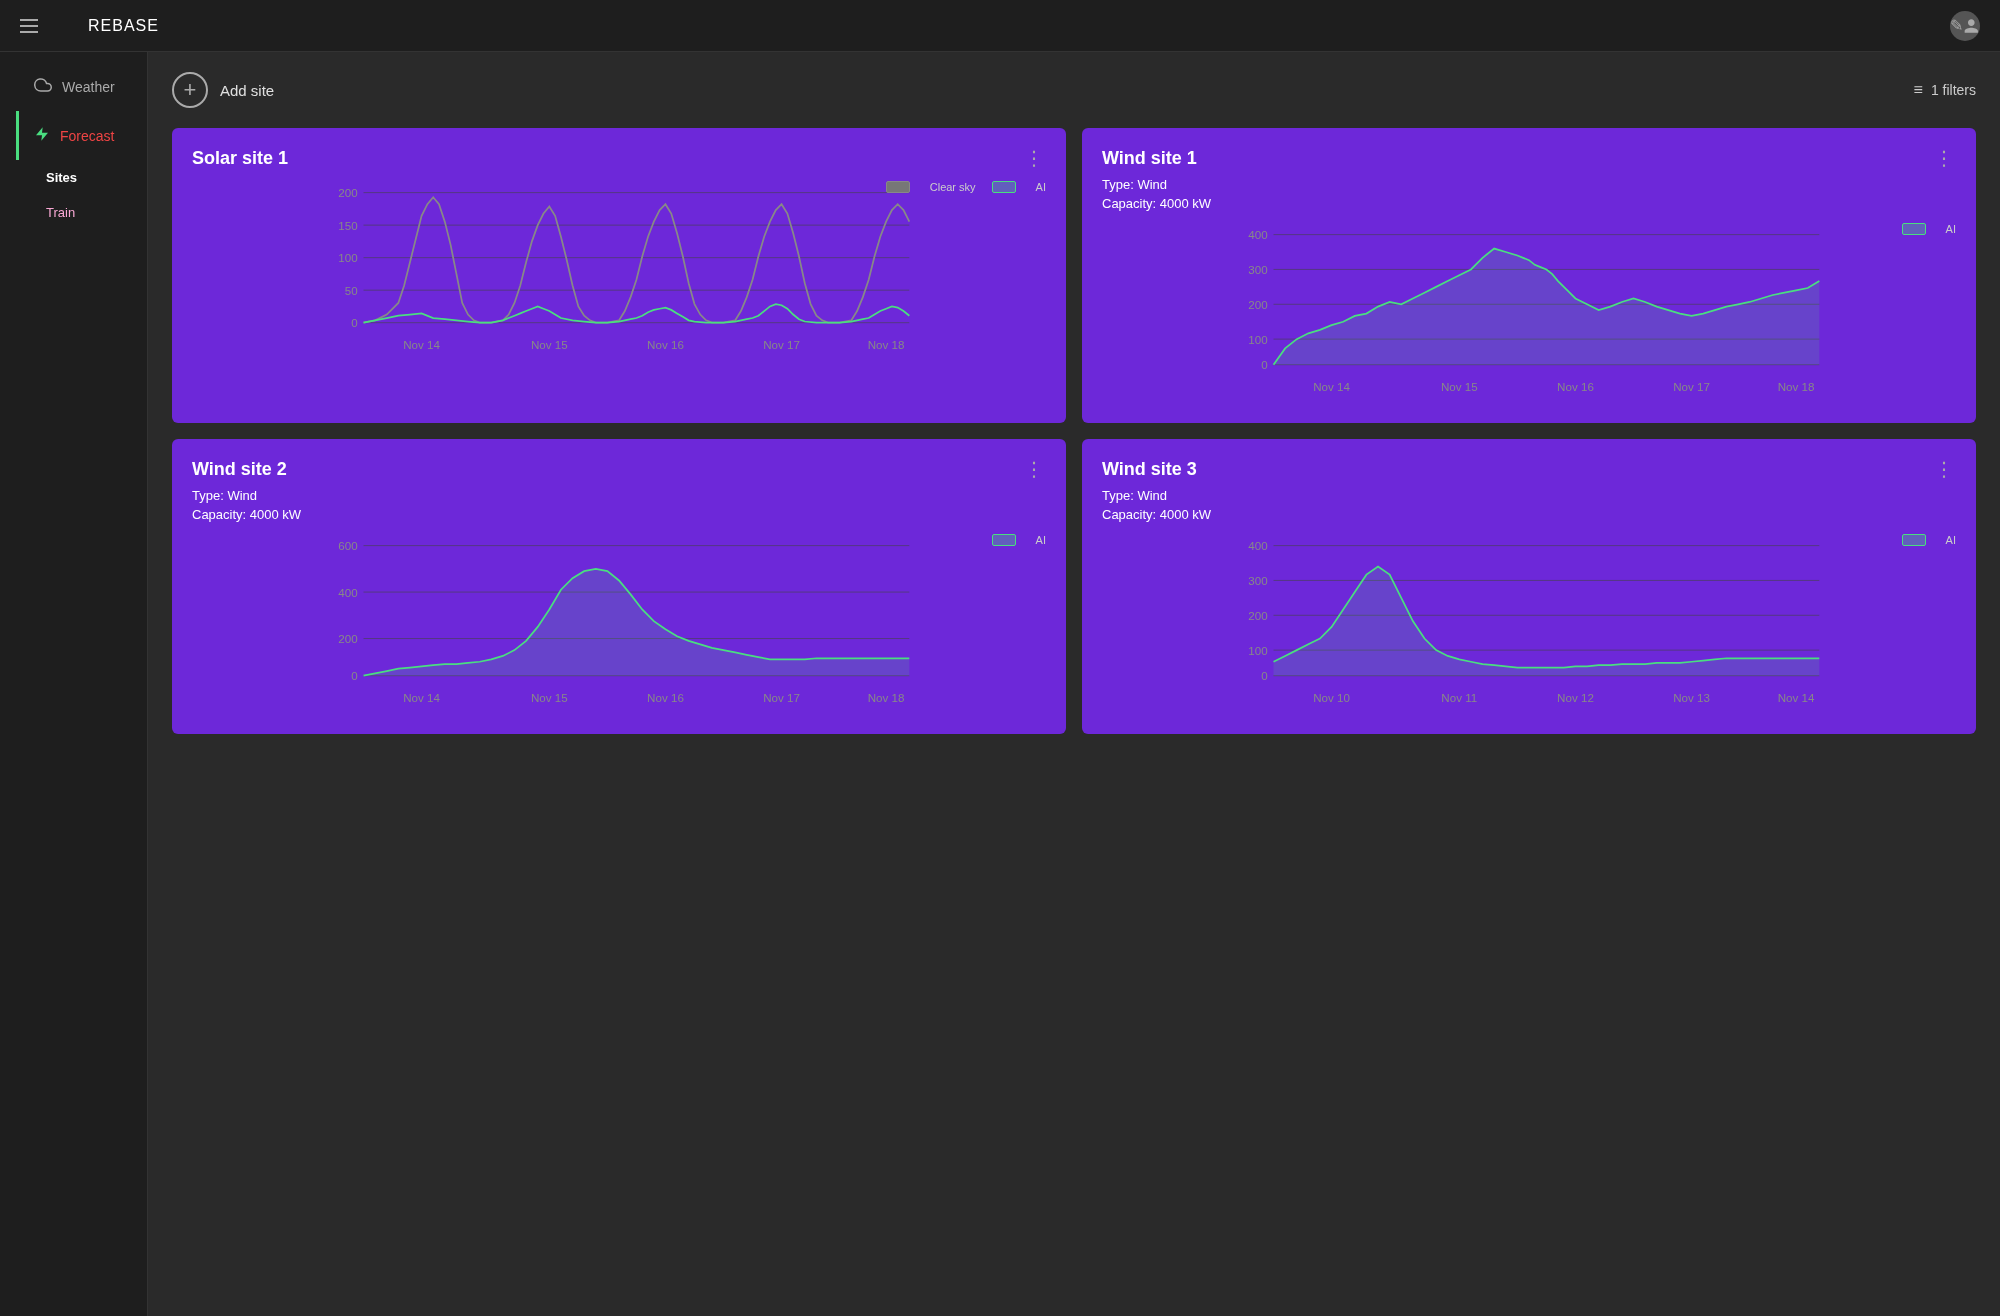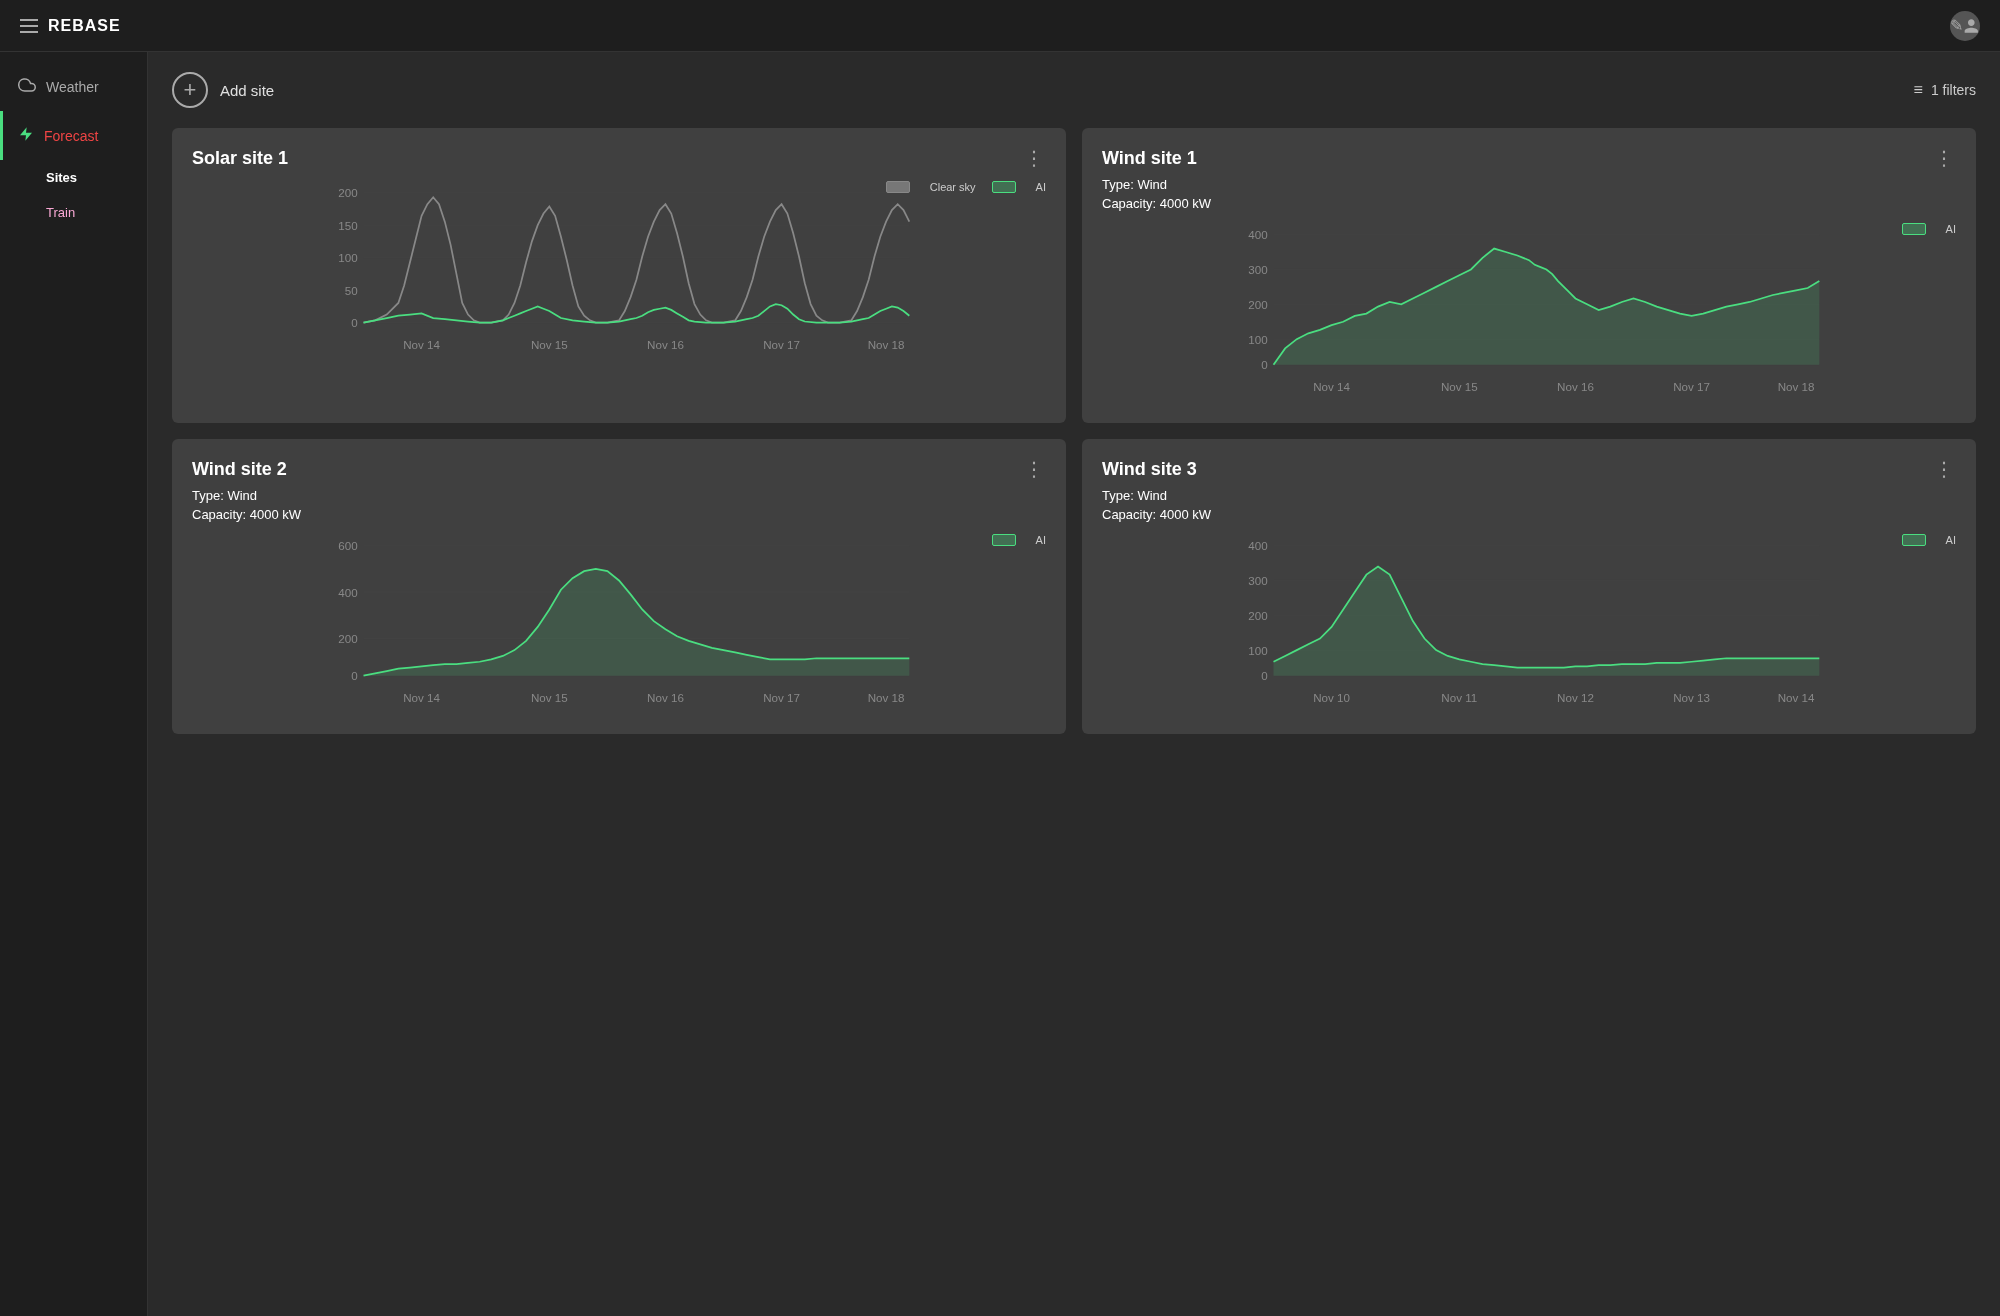--- a/index.html
+++ b/index.html
@@ -23,23 +23,24 @@
       border-bottom: 1px solid #333;
       flex-shrink: 0;
     }
     .topbar-left {
       display: flex;
       align-items: center;
       gap: 10px;
     }
     .topbar-logo {
       font-size: 16px;
-      font-weight: 700;
+      font-weight: 400;
       letter-spacing: 1px;
       color: #fff;
+      margin-left: 40px;
     }
     .hamburger-icon {
       display: flex;
       flex-direction: column;
       gap: 4px;
       cursor: pointer;
     }
     .hamburger-icon span {
       display: block;
       width: 18px;
@@ -77,20 +78,21 @@
     }
     .sidebar-item {
       display: flex;
       align-items: center;
       gap: 10px;
       padding: 14px 18px;
       cursor: pointer;
       color: #aaa;
       font-size: 14px;
       position: relative;
+      margin-left: 16px;
     }
     .sidebar-item.active {
       color: #ef4444;
     }
     .sidebar-item.active::before {
       content: '';
       position: absolute;
       left: 0;
       top: 0;
       bottom: 0;
@@ -153,21 +155,21 @@
     }
 
     
     .cards-grid {
       display: grid;
       grid-template-columns: 1fr 1fr;
       gap: 16px;
     }
 
     .site-card {
-      background: #404040;
+      background: #6d28d9;
       border-radius: 6px;
       padding: 20px;
       position: relative;
     }
     .card-header {
       display: flex;
       justify-content: space-between;
       align-items: flex-start;
       margin-bottom: 8px;
     }

